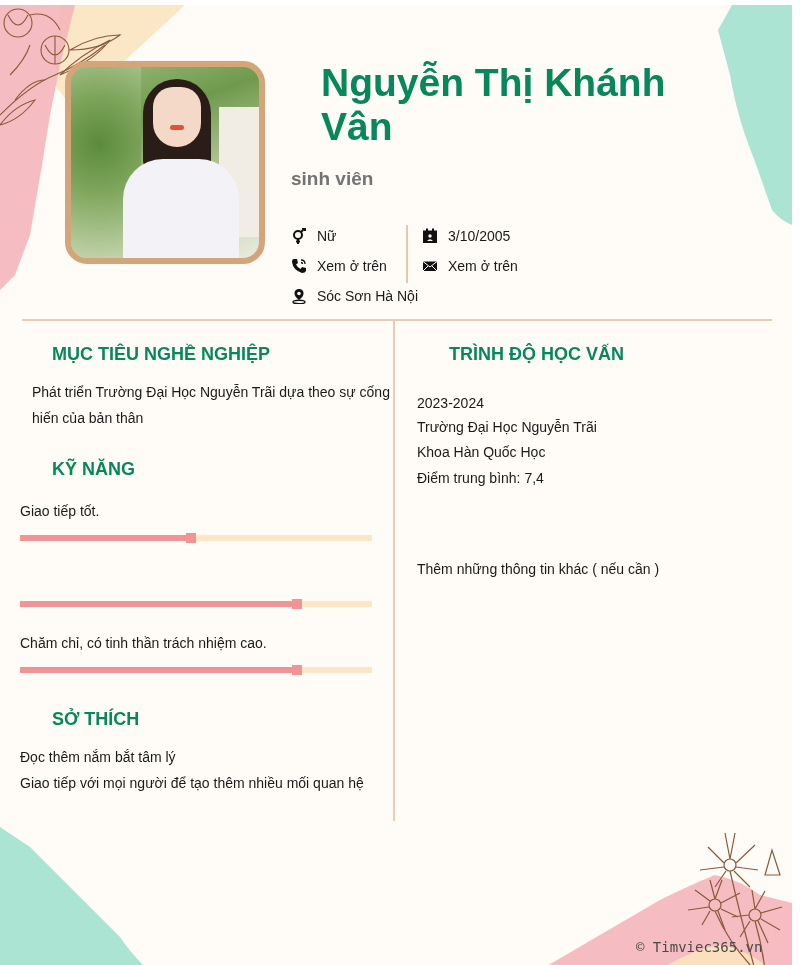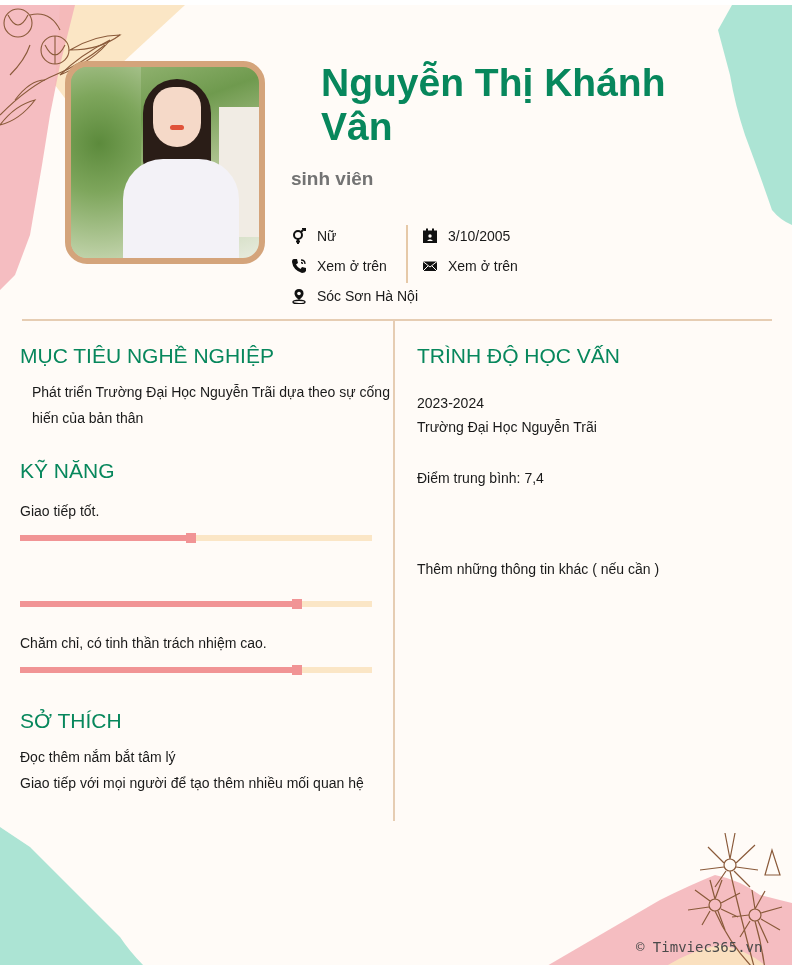--- a/index.html
+++ b/index.html
@@ -28,21 +28,21 @@
     font-size: 39px; font-weight: bold; color: #07875c; line-height: 44px; margin-left: 30px;
   }
   .role { position: absolute; left: 291px; top: 163px; font-size: 19px; font-weight: bold; color: #737373; }
   .info-item { position: absolute; display: flex; align-items: center; font-size: 14px; color: #1a1a1a; height: 20px; }
   .info-item .ic { width: 16px; height: 16px; margin-right: 10px; display: inline-flex; align-items: center; justify-content: center; color: #111; }
   .info-divider { position: absolute; left: 406px; top: 220px; width: 2px; height: 58px; background: #e6c9a8; }
 
   .h-line { position: absolute; left: 22px; top: 314px; width: 750px; height: 2px; background: #e6cdb3; }
   .v-line { position: absolute; left: 393px; top: 316px; width: 2px; height: 500px; background: #e6cdb3; }
 
-  .sec-title { position: absolute; font-size: 21px; font-weight: normal; color: #07875c; text-transform: none; }
+  .sec-title { position: absolute; font-size: 18px; font-weight: bold; color: #07875c; text-transform: none; margin-left: 32px; }
   .text { position: absolute; font-size: 14px; color: #1a1a1a; line-height: 26px; }
   .bold { font-weight: normal; }
 
   .bar { position: absolute; left: 20px; width: 352px; height: 6px; background: #fbe6c6; }
   .bar .fill { position: absolute; left: 0; top: 0; height: 6px; background: #f19495; }
   .bar .knob { position: absolute; top: -2px; width: 10px; height: 10px; background: #f19495; }
 
   .copyright { position: absolute; left: 636px; top: 934px; font-family: "DejaVu Sans Mono", "Liberation Mono", monospace; font-size: 14px; color: #4a4a4a; }
 </style>
 </head>
@@ -181,18 +181,19 @@
       <div class="knob" style="left:272px"></div>
   </div>
 
   <div class="sec-title" style="left:20px;top:704px">SỞ THÍCH</div>
   <div class="text" style="left:20px;top:739px">Đọc thêm nắm bắt tâm lý</div>
   <div class="text" style="left:20px;top:765px">Giao tiếp với mọi người để tạo thêm nhiều mối quan hệ</div>
 
   <div class="sec-title" style="left:417px;top:339px">TRÌNH ĐỘ HỌC VẤN</div>
   <div class="text bold" style="left:417px;top:385px">2023-2024</div>
   <div class="text bold" style="left:417px;top:409px">Trường Đại Học Nguyễn Trãi</div>
+  <div class="text" style="left:417px;top:434px">Khoa Hàn Quốc Học</div>
   <div class="text" style="left:417px;top:460px">Điểm trung bình: 7,4</div>
 
   <div class="text" style="left:417px;top:551px">Thêm những thông tin khác ( nếu cần )</div>
 
   <div class="copyright">© Timviec365.vn</div>
 </div>
 
 </body></html>

